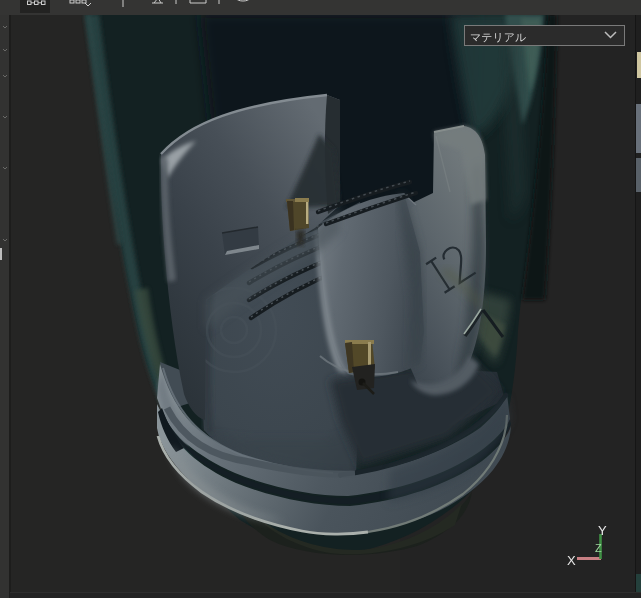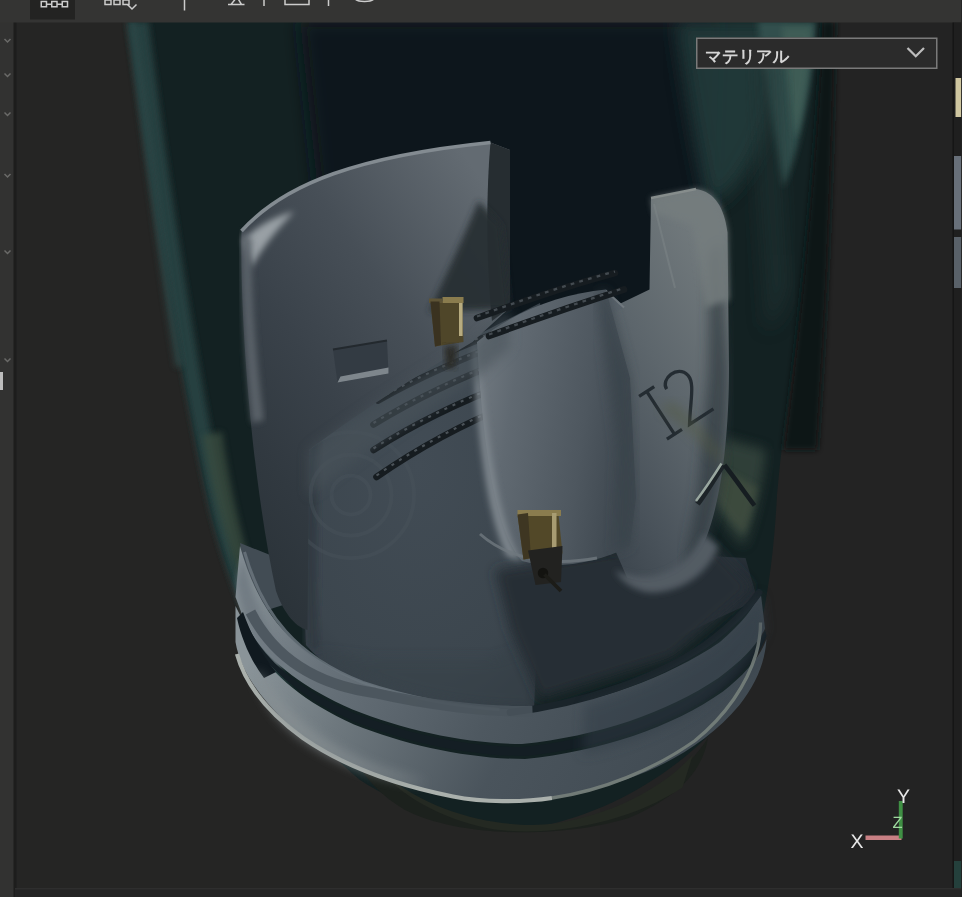--- a/index.html
+++ b/index.html
@@ -319,21 +319,21 @@
     <path d="M 123,0 L 123,7"></path>
     <path d="M 152,3 L 163,3 M 154,3 L 158,-2 M 161,3 L 158,-2"></path>
     <path d="M 176,0 L 176,4"></path>
     <path d="M 190,-2 L 190,3 L 206,3 L 206,-2"></path>
     <path d="M 219,0 L 219,4"></path>
     <path d="M 236,-2 C 237,2 249,2 250,-2"></path>
   </g>
 </svg>
 
 <div style="position:absolute;left:464px;top:25px;width:161px;height:21px;background:#2b2b2b;border:1px solid #7a7a7a;"></div>
-<div style="position:absolute;left:470px;top:30px;font-size:11px;color:#d6d6d6;font-weight:bold;">マテリアル</div>
+<div style="position:absolute;left:470px;top:30px;font-size:11px;color:#d6d6d6;">マテリアル</div>
 <svg width="20" height="12" style="position:absolute;left:603px;top:30px;">
   <path d="M 2,2 L 7.5,7.5 L 13,2" stroke="#bdbdbd" stroke-width="1.5" fill="none"></path>
 </svg>
 
 <div style="position:absolute;left:636px;top:15px;width:5px;height:583px;background:#1f1f1f;"></div>
 <div style="position:absolute;left:635px;top:15px;width:1px;height:583px;background:#151515;"></div>
 <div style="position:absolute;left:637px;top:52px;width:4px;height:26px;background:#cfc6a0;"></div>
 <div style="position:absolute;left:636px;top:104px;width:5px;height:49px;background:#68707a;"></div>
 <div style="position:absolute;left:636px;top:158px;width:5px;height:34px;background:#596169;"></div>
 <div style="position:absolute;left:636px;top:574px;width:5px;height:20px;background:#24403c;"></div>

